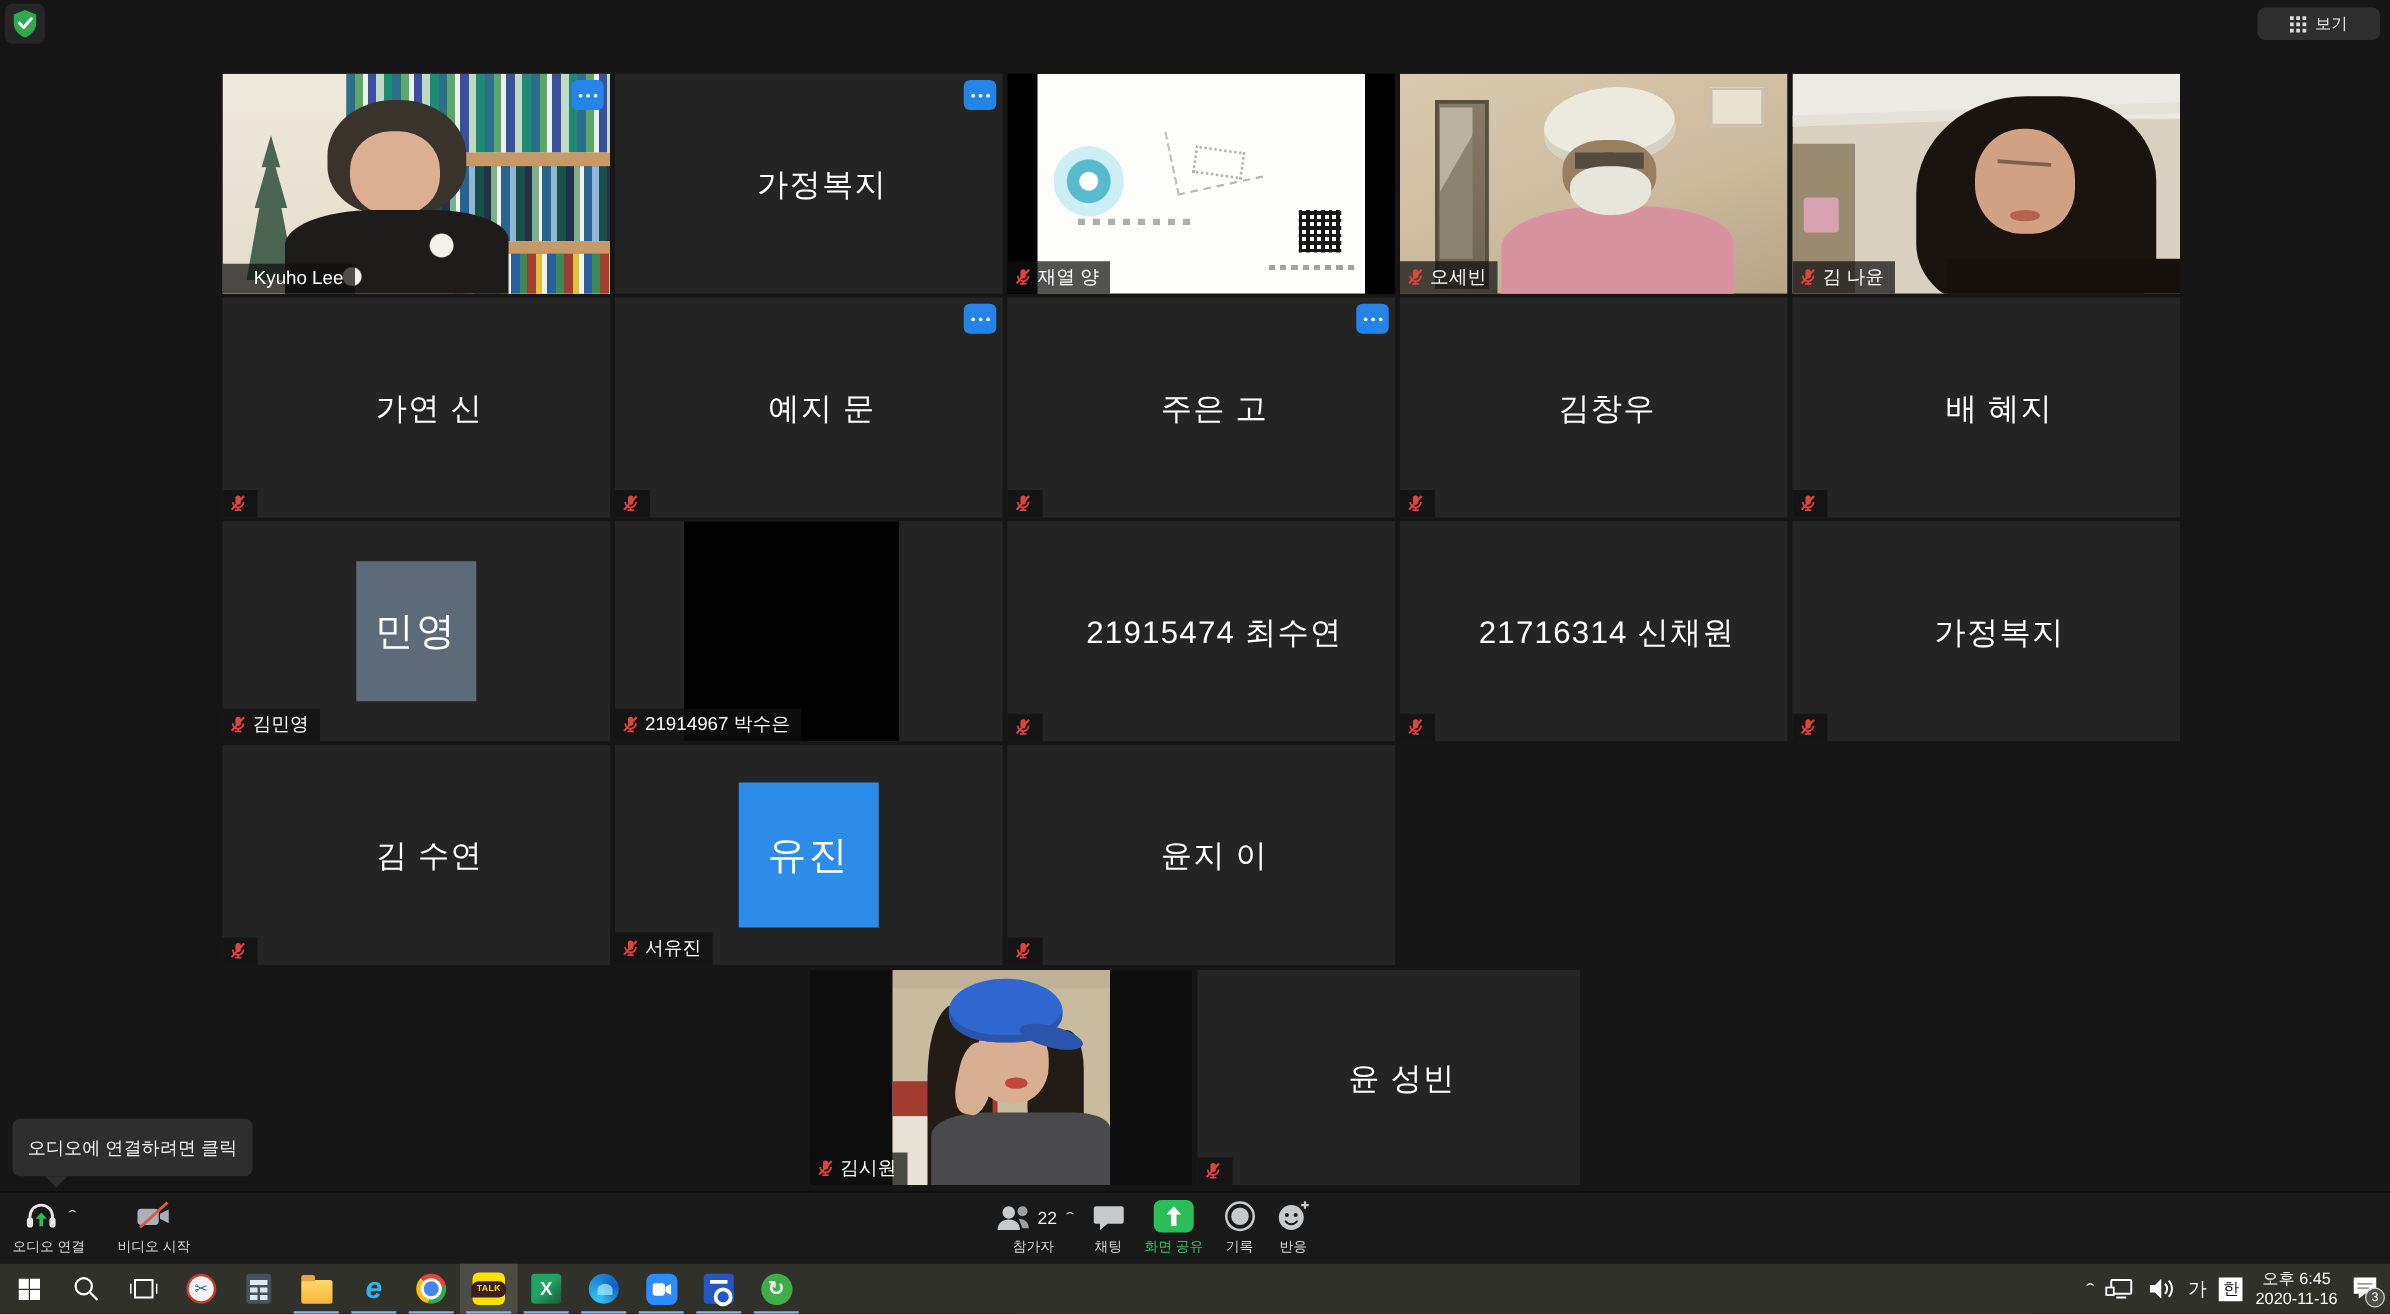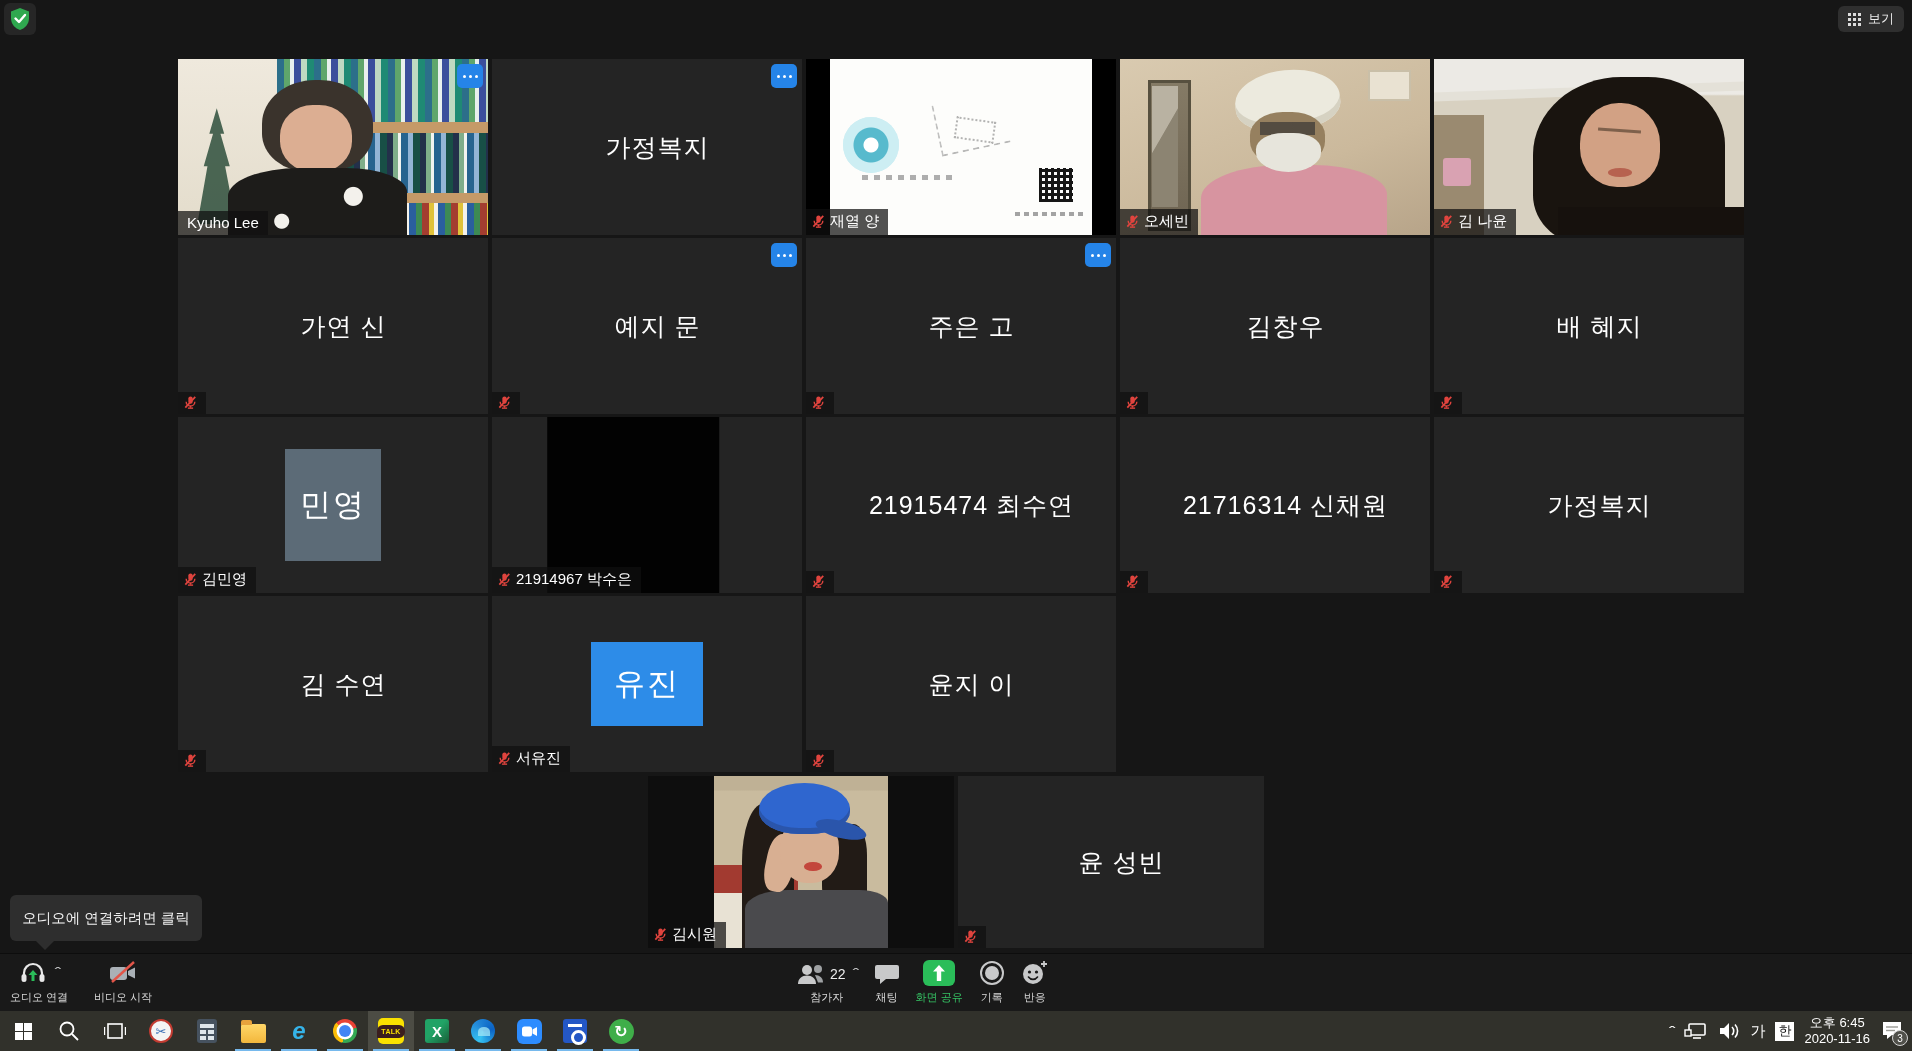--- a/index.html
+++ b/index.html
@@ -1,37 +1,37 @@
 <!DOCTYPE html>
 <html><head>
 <meta charset="utf-8">
 <style>
   * { margin:0; padding:0; box-sizing:border-box; }
   html,body { width:1912px; height:1051px; overflow:hidden; }
   body { background:#161616; font-family:"Liberation Sans","DejaVu Sans",sans-serif; position:relative; color:#fff; }
 
   
   .shield-wrap { position:absolute; left:4px; top:3px; width:32px; height:32px; background:#262626; border-radius:6px; display:flex; align-items:center; justify-content:center; }
-  .view-btn { position:absolute; right:8px; top:6px; height:26px; padding:0 10px; background:#2f2f2f; border-radius:6px; display:flex; align-items:center; gap:7px; color:#ececec; font-size:13px; }
+  .view-btn { position:absolute; right:8px; top:6px; height:26px; padding:0 26px; background:#2f2f2f; border-radius:6px; display:flex; align-items:center; gap:7px; color:#ececec; font-size:13px; }
   .grid-ico { width:13px; height:13px; display:grid; grid-template-columns:repeat(3,3px); grid-template-rows:repeat(3,3px); gap:2px; }
   .grid-ico span { background:#dcdcdc; }
 
   
   .gallery { position:absolute; left:178px; top:59px; display:grid; grid-template-columns:repeat(5,310px); grid-auto-rows:176px; column-gap:4px; row-gap:3px; }
   .tile { position:relative; background:#242424; overflow:hidden; }
   .tile.active { box-shadow:inset 0 0 0 3px #c5d34e; }
   .center-name { position:absolute; inset:0; display:flex; align-items:center; justify-content:center; font-size:25px; font-weight:500; color:#fff; letter-spacing:1px;margin-left:21px; }
   .name-label { position:absolute; left:0; bottom:0; display:flex; align-items:center; gap:5px; background:rgba(15,15,15,.72); padding:3px 9px 4px 6px; font-size:15px; color:#fff; max-width:95%; white-space:nowrap; }
-  .name-label.noicon { padding-left:9px;text-align:right; }
+  .name-label.noicon { padding-left:25px;text-align:right; }
   .more-btn { position:absolute; top:5px; right:5px; width:26px; height:24px; background:#2584e8; border-radius:5px; display:flex; align-items:center; justify-content:center; }
   .more-btn i { display:flex; gap:3px; }
   .more-btn i b { width:3px; height:3px; border-radius:50%; background:#fff; }
   .avatar-box { position:absolute; left:50%; top:50%; transform:translate(-50%,-50%); display:flex; align-items:center; justify-content:center; color:#fff; font-size:31px; letter-spacing:2px; }
   .avatar-slate { width:96px; height:112px; background:#5c6b77; }
-  .avatar-blue  { width:112px; height:84px; background:#2d8ce8; }
+  .avatar-blue  { width:112px; height:116px; background:#2d8ce8; }
 
   
   .bottom-row { position:absolute; left:648px; top:776px; display:flex; gap:4px; }
   .bottom-row .tile { width:306px; height:172px; }
 
   
   .art { position:absolute; inset:0; }
   .art div { position:absolute; }
   
   .art-kyuho { background:linear-gradient(#efe9dd,#e3dccb); }

